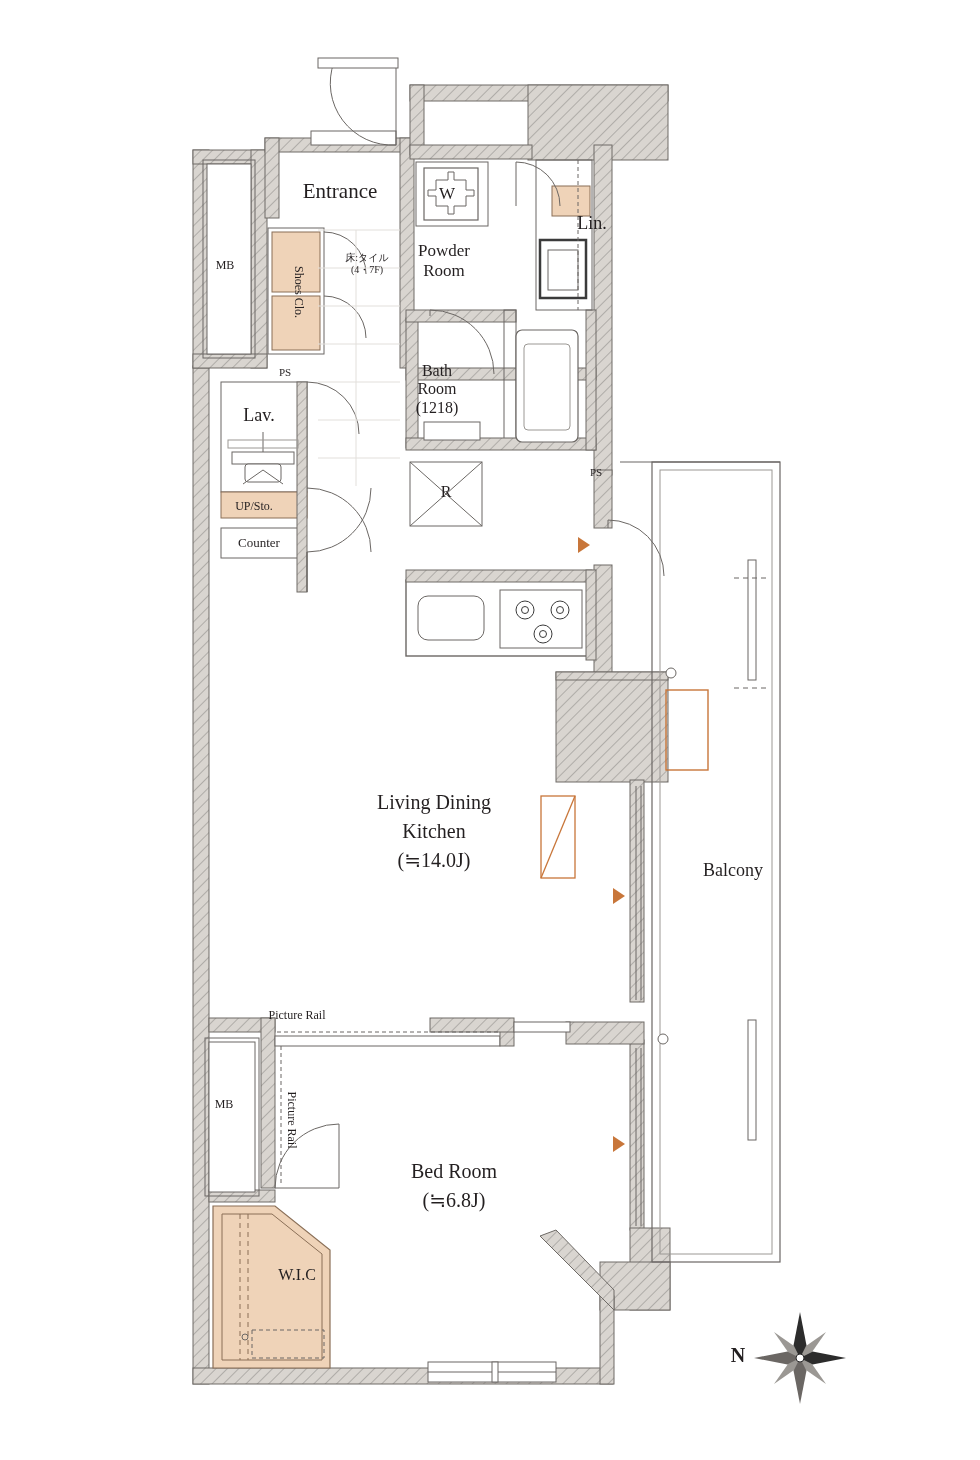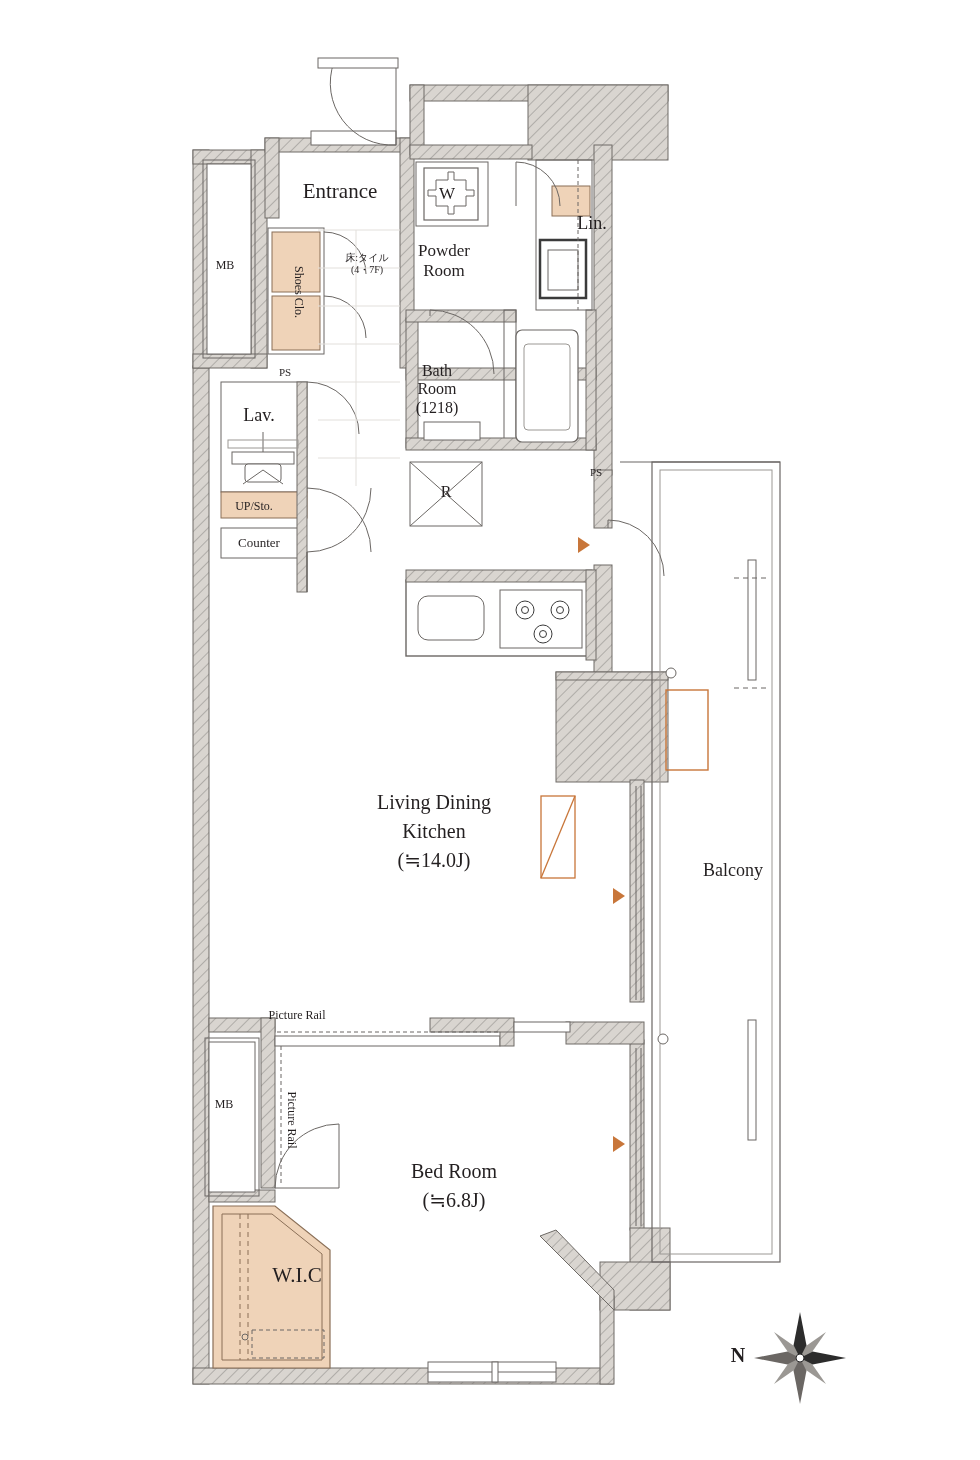--- a/index.html
+++ b/index.html
@@ -271,17 +271,17 @@
 
   <div class="lbl ctr" style="left:297px;top:1016px;font-size:12px;">Picture Rail</div>
 
   <div class="lbl ctr" style="left:291px;top:1120px;font-size:12px;writing-mode:vertical-rl;">Picture Rail</div>
 
   <div class="lbl ctr" style="left:224px;top:1105px;font-size:12px;">MB</div>
 
   <div class="lbl ctr" style="left:454px;top:1186px;font-size:20px;white-space:pre;line-height:1.45;text-align:center;">Bed Room
 (≒6.8J)</div>
 
-  <div class="lbl ctr" style="left:297px;top:1275px;font-size:21px;">W.I.C</div>
+  <div class="lbl ctr" style="left:297px;top:1275px;font-size:16px;">W.I.C</div>
 
   <div class="lbl ctr" style="left:738px;top:1355px;font-size:20px;font-weight:700;">N</div>
 
 </div>
 
 </body></html>

